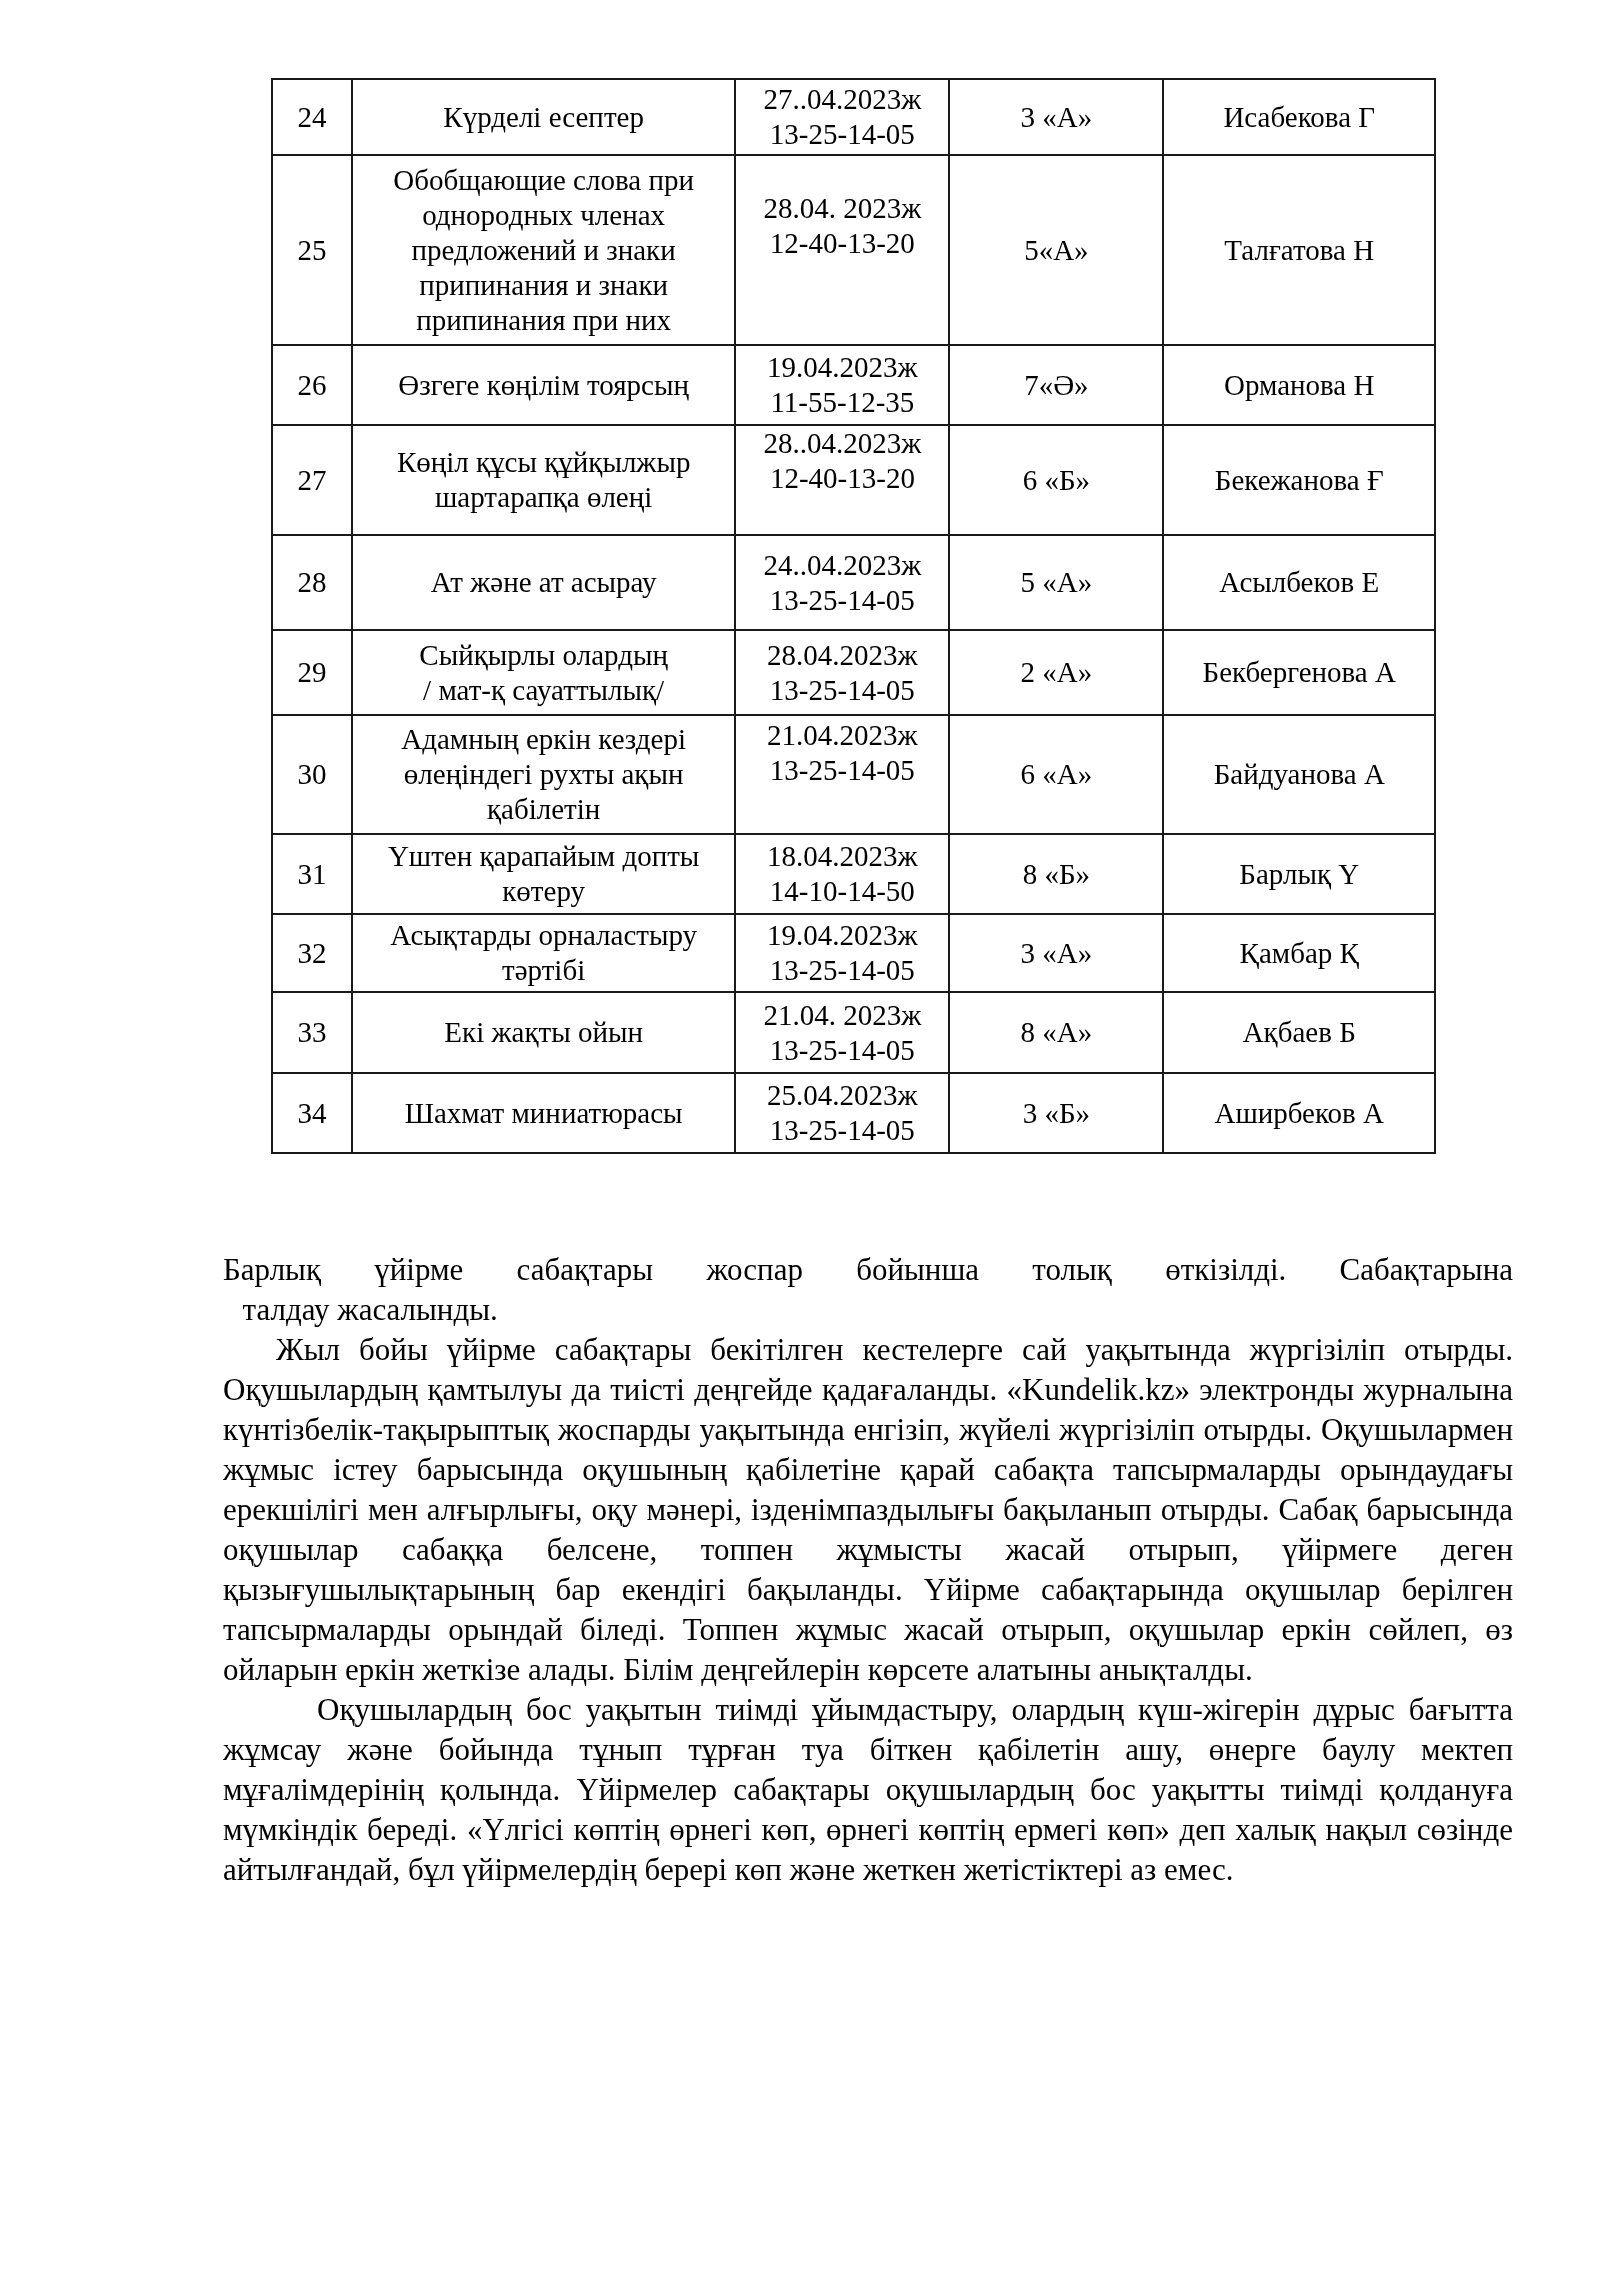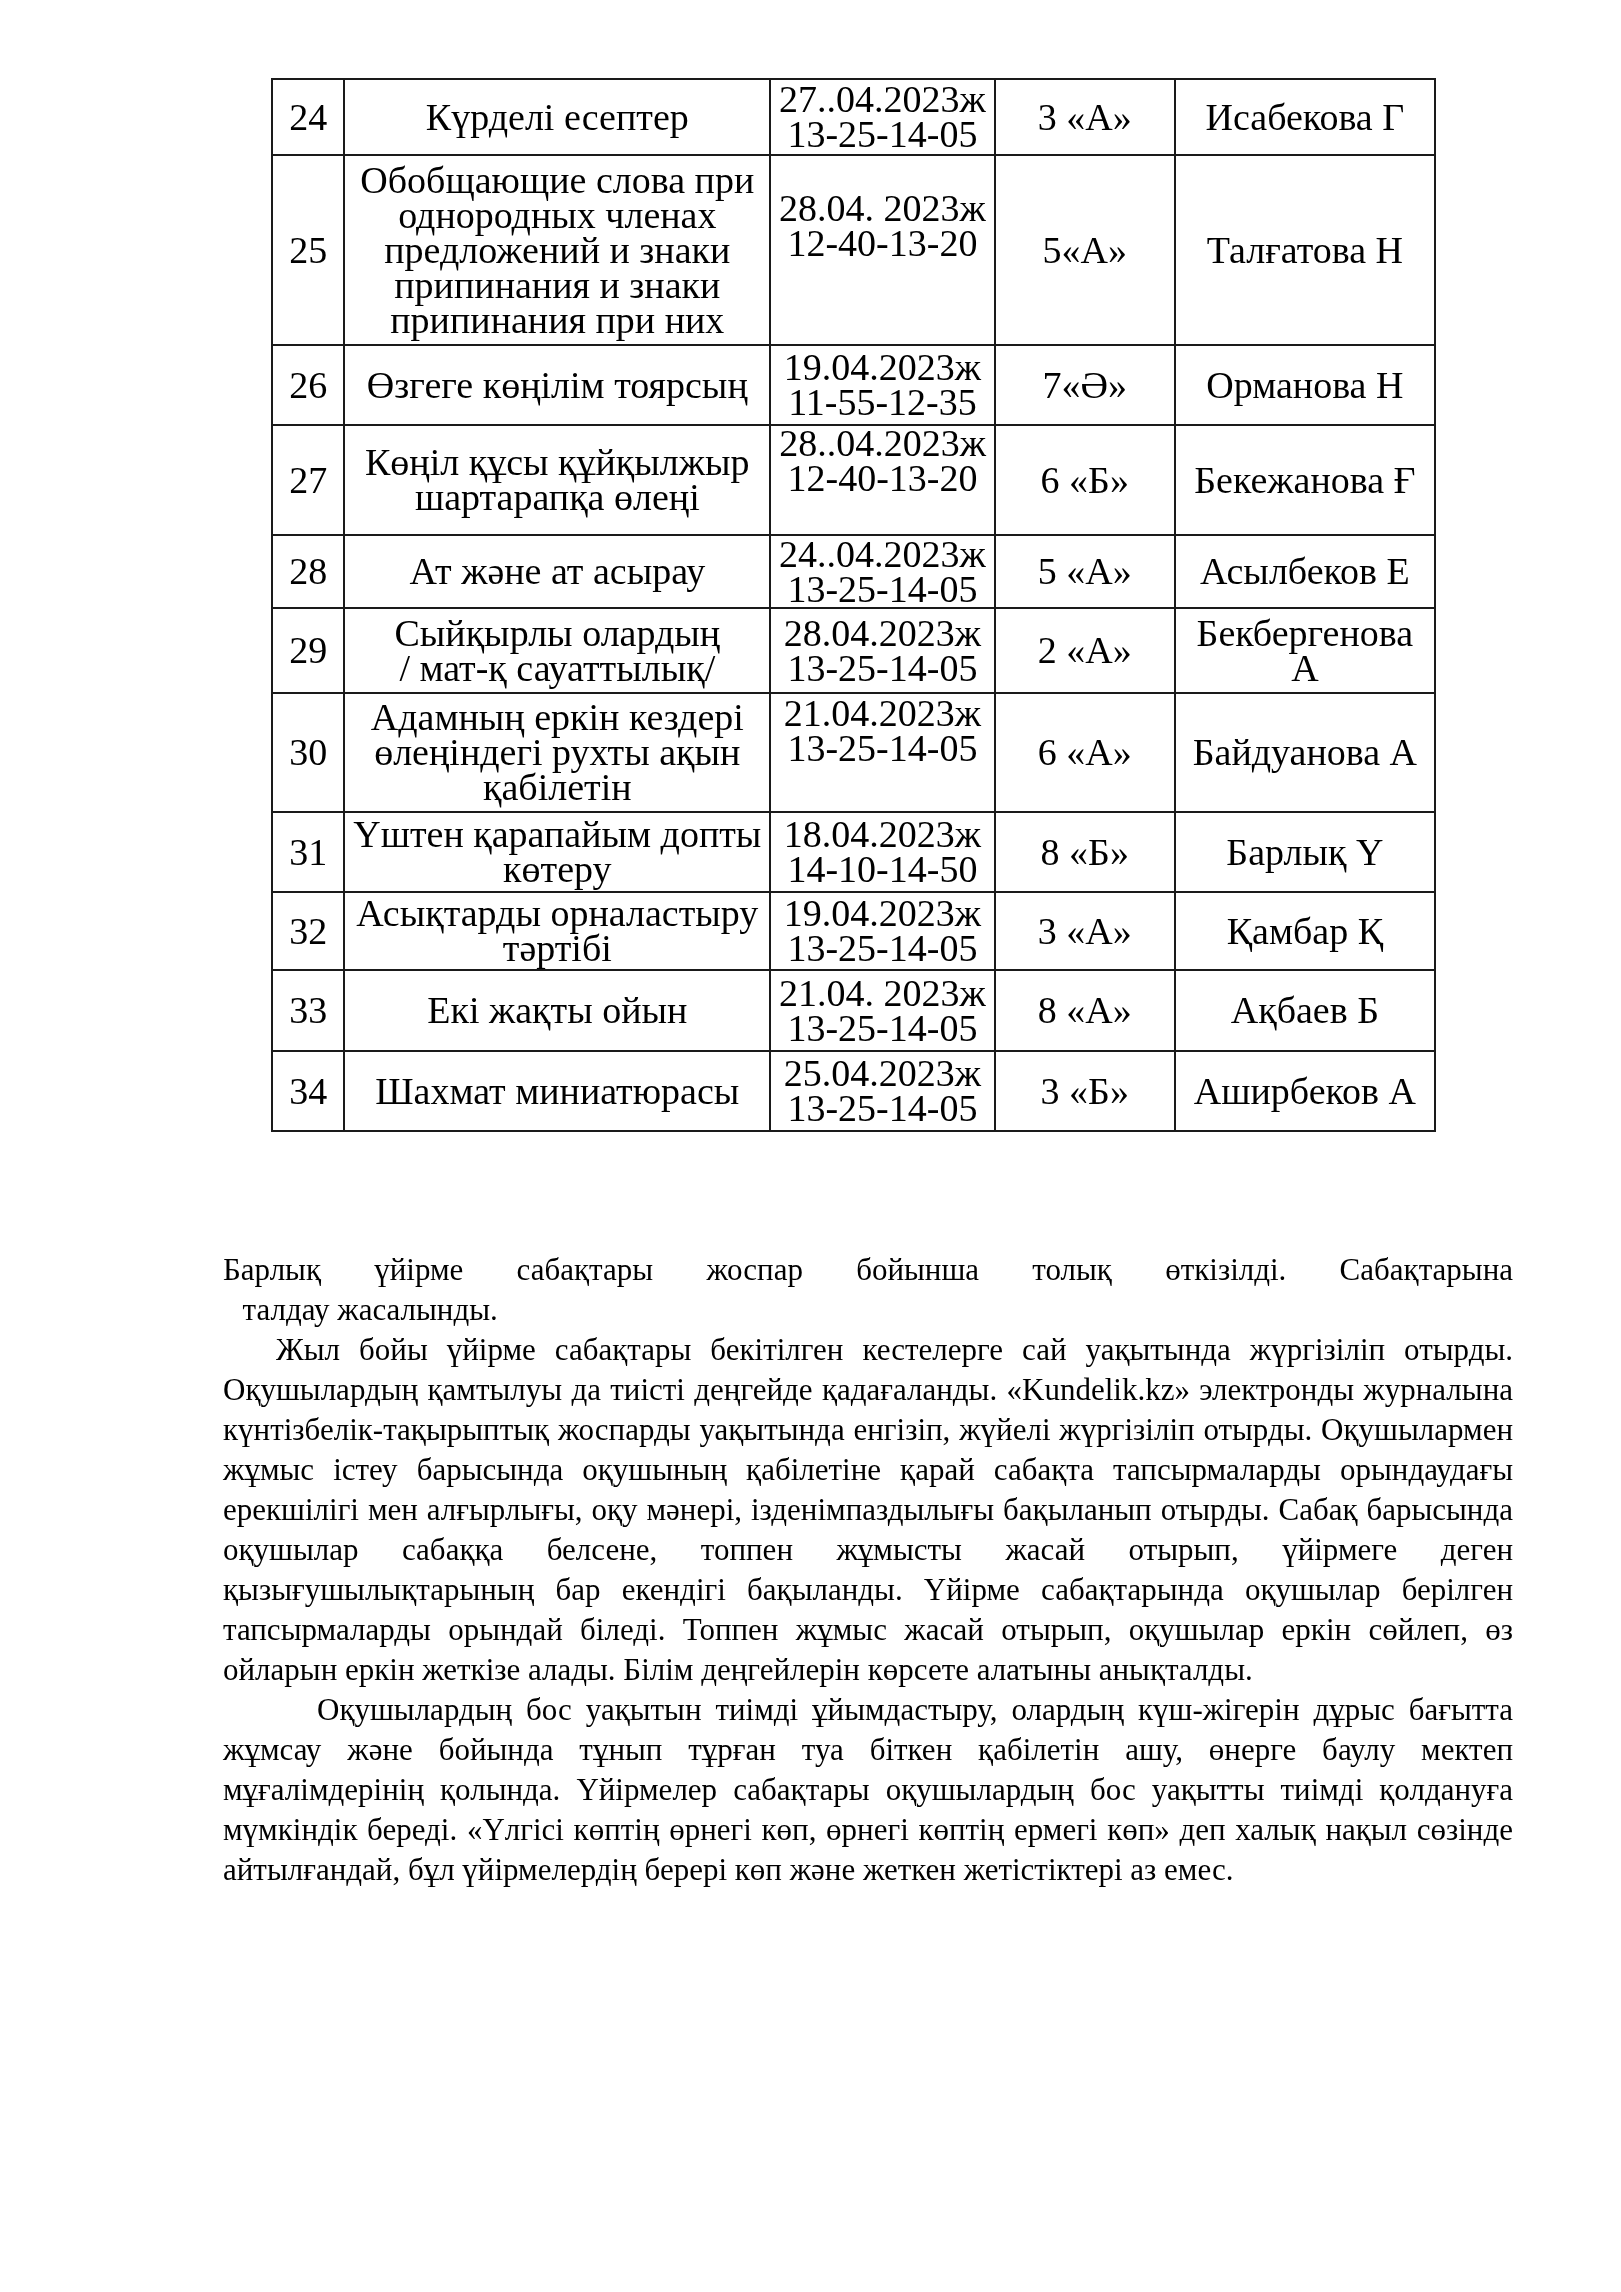--- a/index.html
+++ b/index.html
@@ -21,21 +21,21 @@
       top: 0;
       width: 1621px;
       height: 2293px;
     }
     table.schedule {
       position: absolute;
       left: 271px;
       top: 78px;
       width: 1165px;
       border-collapse: collapse;
-      font-size: 38px;
+      font-size: 29px;
       line-height: 35px;
     }
     table.schedule td {
       border: 2px solid #1a1a1a;
       text-align: center;
       vertical-align: middle;
       padding: 0 7.8px;
     }
     col.c-num { width: 80px; }
     col.c-topic { width: 384px; }
@@ -126,21 +126,21 @@
             <span class="line">Көңіл құсы құйқылжыр</span>
             <span class="line">шартарапқа өлеңі</span>
           </td>
           <td class="date" style="vertical-align: top; padding-top: 0px; padding-left: 8px;">
             <span class="line">28..04.2023ж</span>
             <span class="line">12-40-13-20</span>
           </td>
           <td>6 «Б»</td>
           <td>Бекежанова Ғ</td>
         </tr>
-        <tr style="height: 73px;">
+        <tr style="height: 95px;">
           <td>28</td>
           <td class="topic">
             <span class="line">Ат және ат асырау</span>
           </td>
           <td class="date mid">
             <span class="line">24..04.2023ж</span>
             <span class="line">13-25-14-05</span>
           </td>
           <td>5 «А»</td>
           <td>Асылбеков Е</td>

